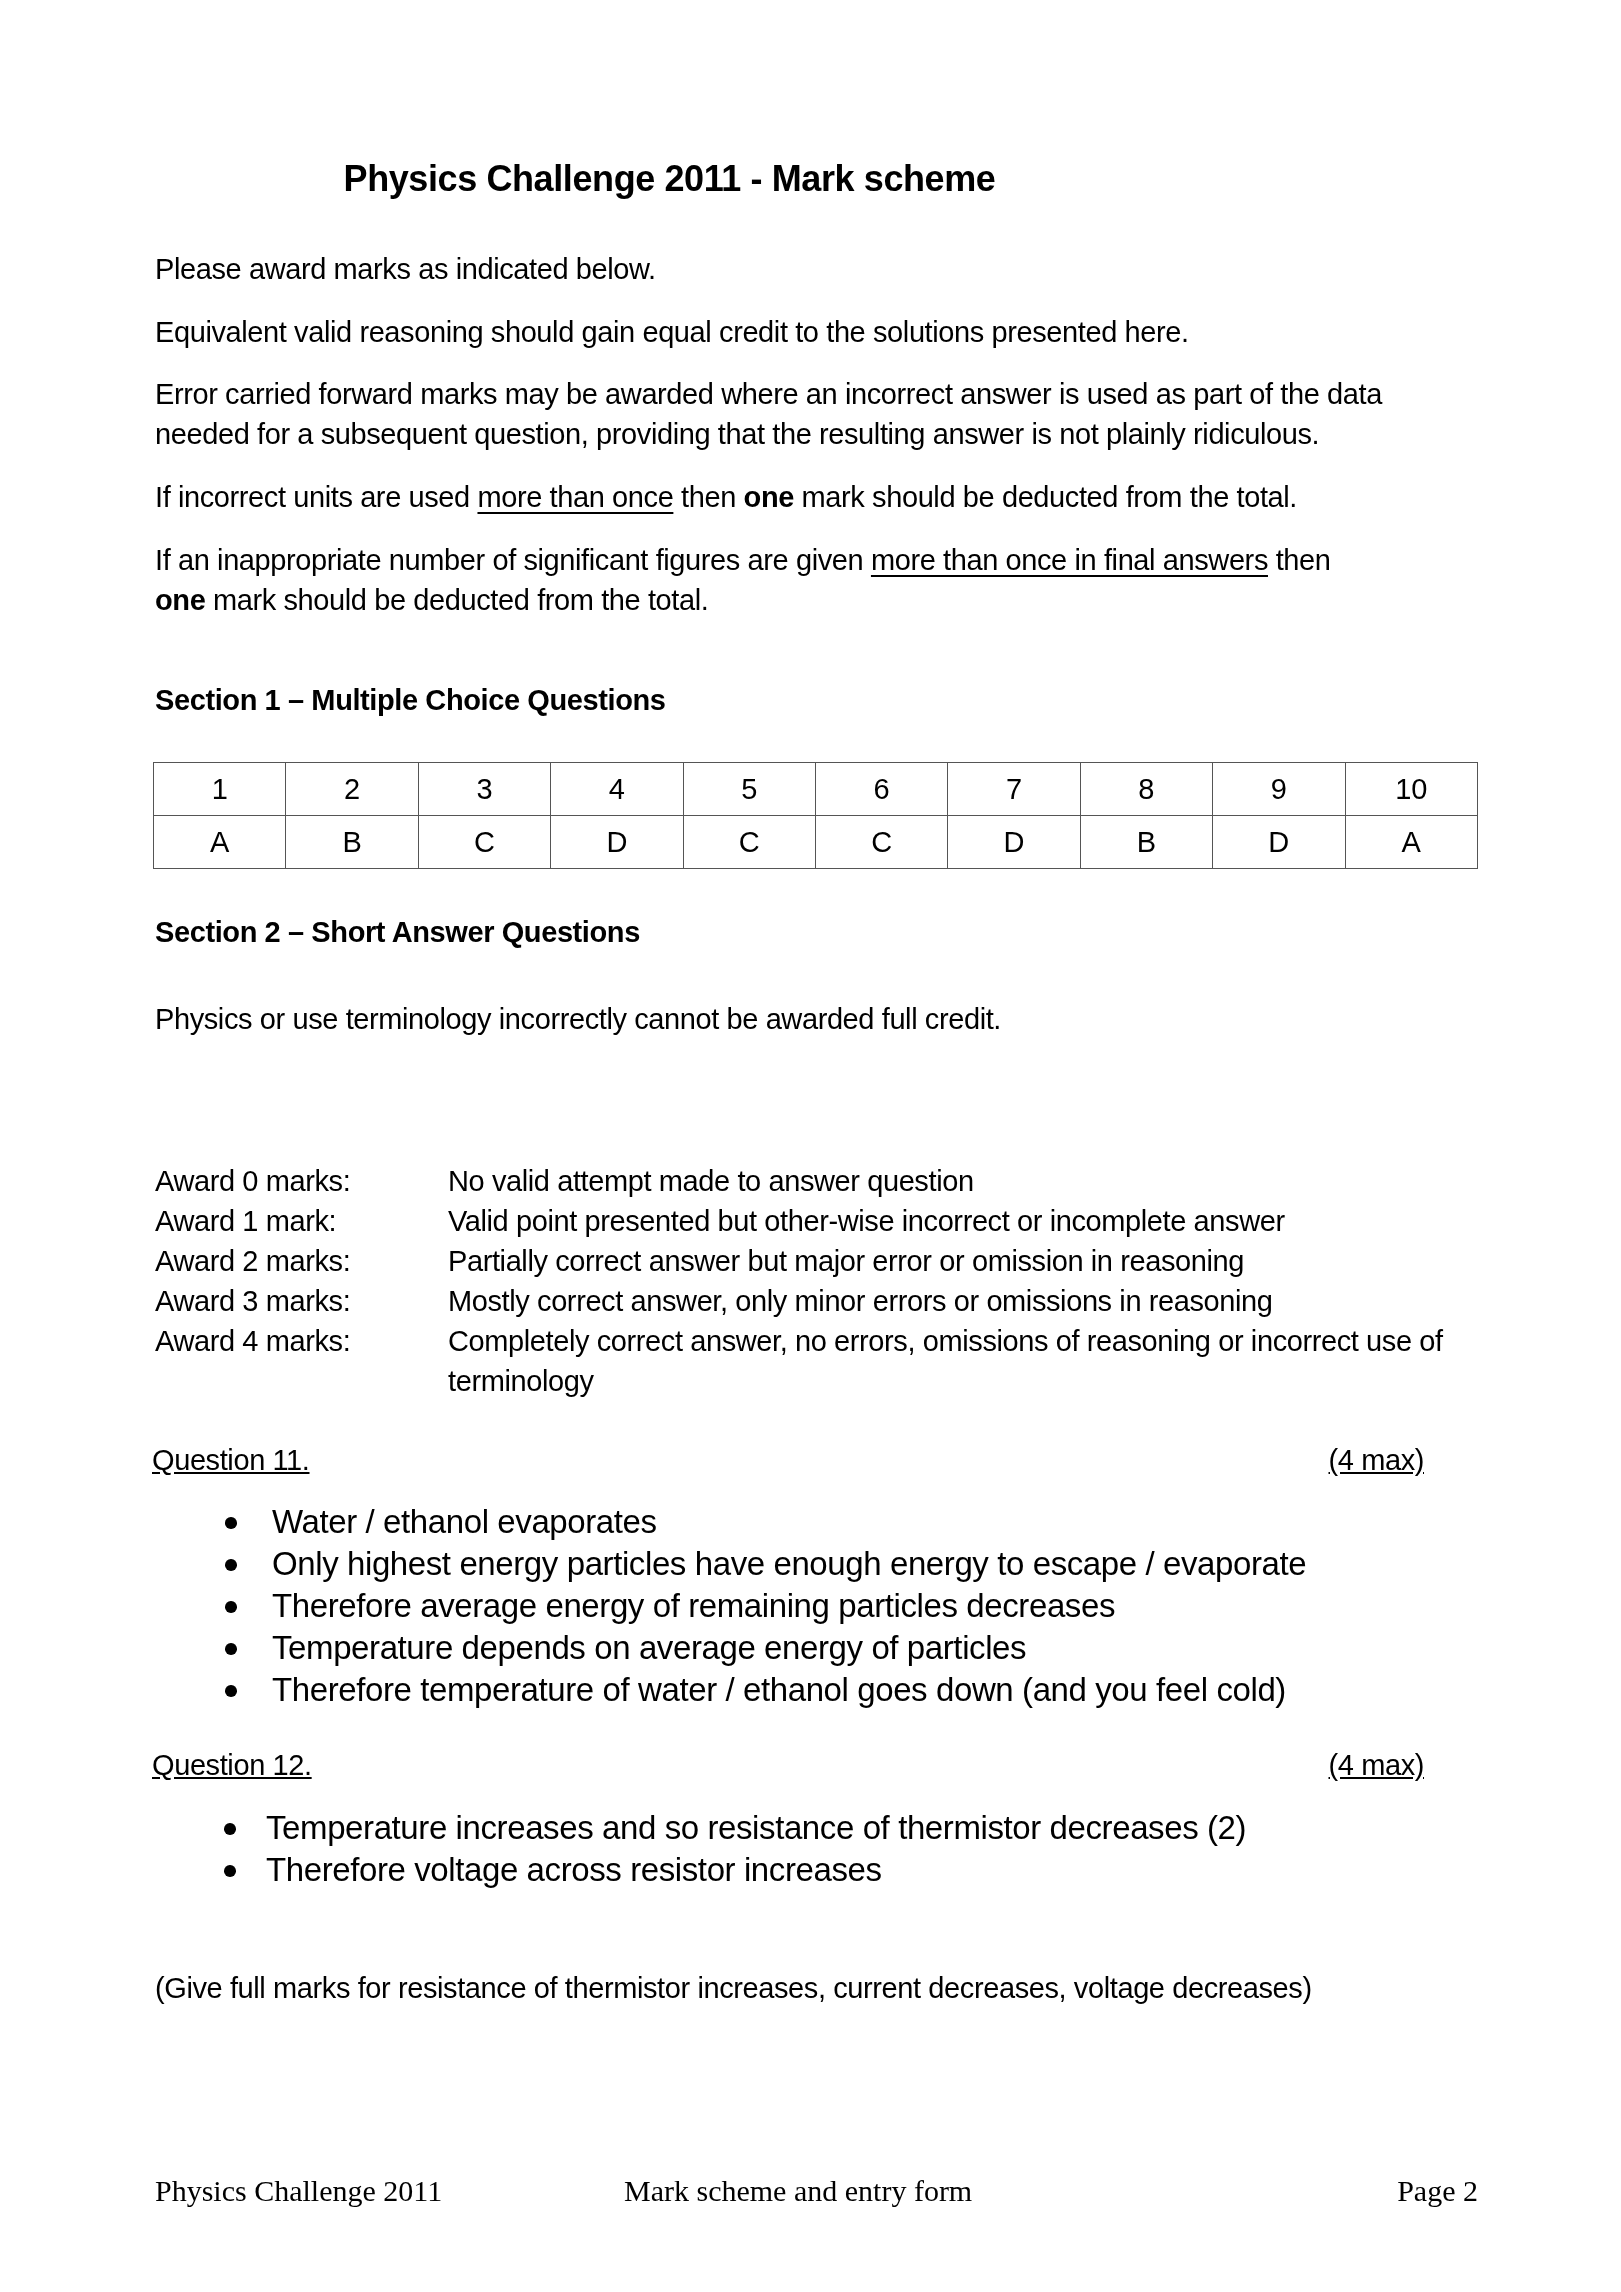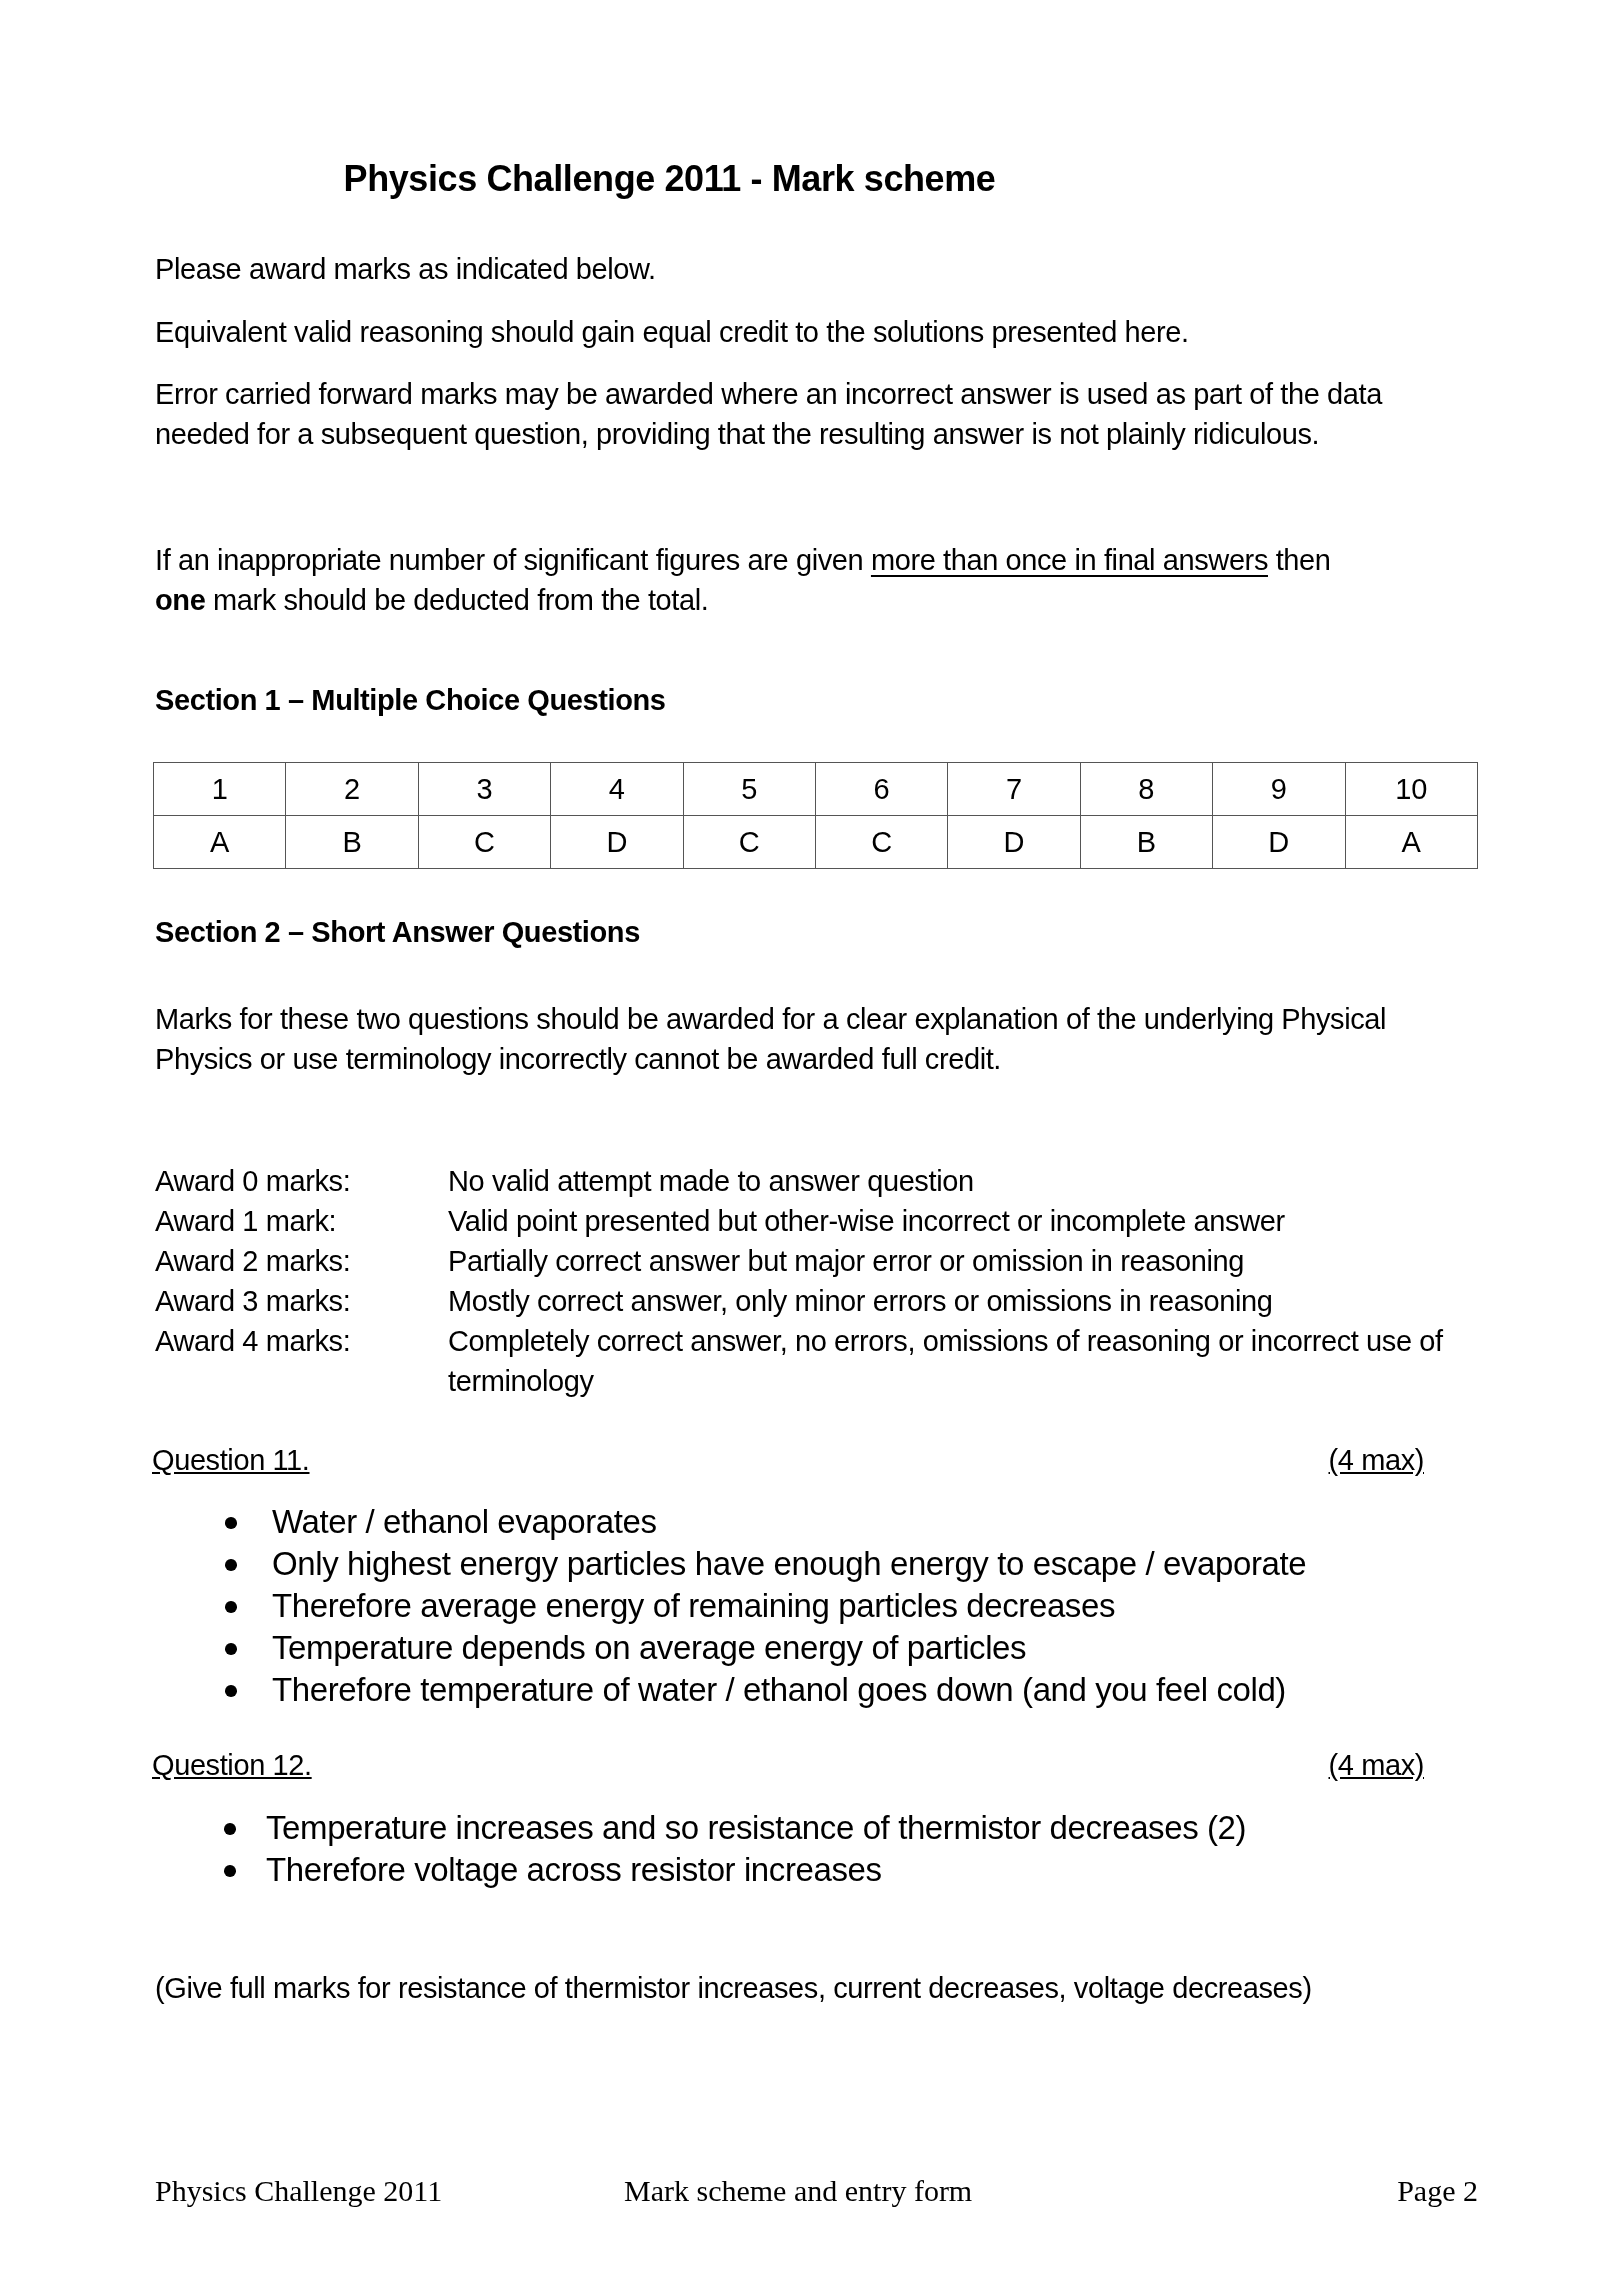--- a/index.html
+++ b/index.html
@@ -30,20 +30,21 @@
 <div class="page">
 
   <div class="title">Physics Challenge 2011 - Mark scheme</div>
 
   <div class="p" style="top:249px;">Please award marks as indicated below.</div>
   <div class="p" style="top:312px;">Equivalent valid reasoning should gain equal credit to the solutions presented here.</div>
   <div class="p" style="top:374px;">
     <div>Error carried forward marks may be awarded where an incorrect answer is used as part of the data</div>
     <div>needed for a subsequent question, providing that the resulting answer is not plainly ridiculous.</div>
   </div>
+  <div class="p" style="top:477px;"><span>If incorrect units are used </span><span class="u">more than once</span><span> then </span><span class="b">one</span><span> mark should be deducted from the total.</span></div>
   <div class="p" style="top:540px;">
     <div><span>If an inappropriate number of significant figures are given </span><span class="u">more than once in final answers</span><span> then</span></div>
     <div><span class="b">one</span><span> mark should be deducted from the total.</span></div>
   </div>
 
   <div class="h" style="top:684px;">Section 1 – Multiple Choice Questions</div>
 
   <table class="mcq">
     <tbody>
         <tr>
@@ -69,21 +70,20 @@
       <td>B</td>
       <td>D</td>
       <td>A</td>
     </tr>
   </tbody>
     </table>
 
   <div class="h" style="top:916px;">Section 2 – Short Answer Questions</div>
 
   <div class="p" style="top:999px;">
-    <div>Marks for these two questions should be awarded for a clear explanation of the underlying Physical</div>
     <div>Physics or use terminology incorrectly cannot be awarded full credit.</div>
   </div>
 
   <div class="award" style="top:1161px;">
     <div class="row">
         <div class="lbl">Award 0 marks:</div>
         <div class="desc">No valid attempt made to answer question</div>
       </div>
     <div class="row">
         <div class="lbl">Award 1 mark:</div>

